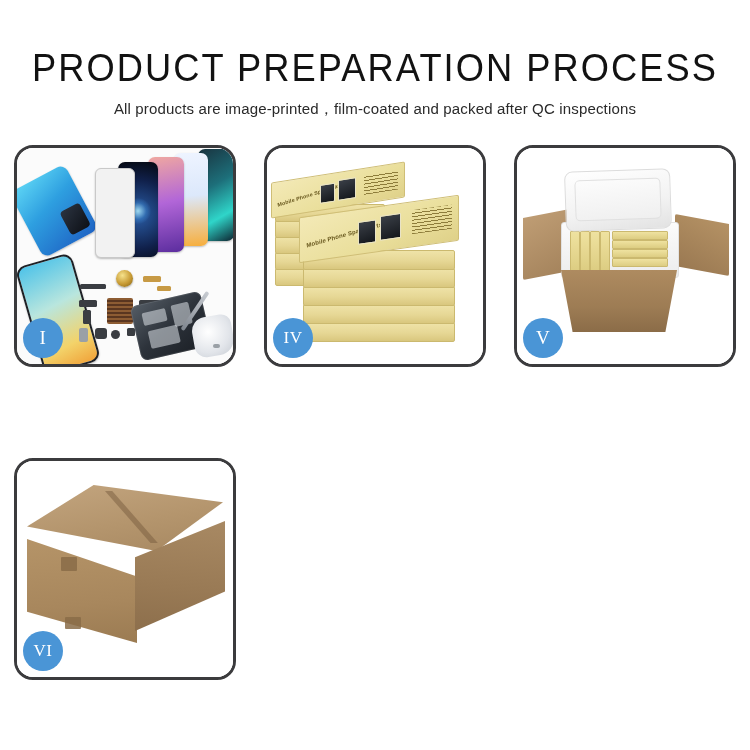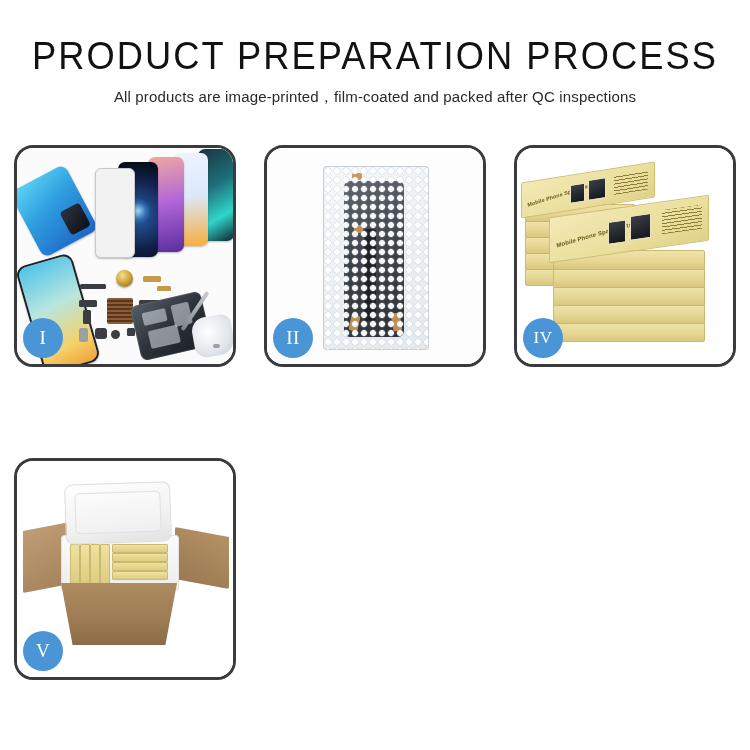--- a/index.html
+++ b/index.html
@@ -11,21 +11,21 @@
     width: 750px;
     height: 750px;
     font-family: "Liberation Sans", sans-serif;
     overflow: hidden;
     position: relative;
   }
 
   
   .header {
     text-align: center;
-    padding-top: 36px;
+    padding-top: 48px;
   }
   .title {
     font-family: "Liberation Sans", sans-serif;
     font-size: 39px;
     font-weight: 400;
     letter-spacing: 2.2px;
     color: #121212;
     line-height: 1.05;
     white-space: nowrap;
     transform: scaleX(0.93);
@@ -381,35 +381,20 @@
         <i style="left:40px;top:8px;width:18px;height:22px;"></i>
         <i style="left:12px;top:28px;width:30px;height:18px;"></i>
       </div>
       <div class="tweezer"></div>
       <div class="hand"></div>
       <div class="bit silver" style="left:196px;top:196px;width:7px;height:4px;border-radius:2px;"></div>
     </div>
     <div class="badge">I</div>
   </div>
 
-  <div class="panel">
-    <div class="scene">
-      <div class="p2-bg"></div>
-      <div class="bubblebag">
-        <div class="screenin"></div>
-        <div class="flexcab"></div>
-        <div class="tape" style="left:28px;top:6px;width:10px;height:7px;"></div>
-        <div class="tape" style="left:30px;top:58px;width:9px;height:8px;"></div>
-        <div class="tape" style="left:26px;top:148px;width:9px;height:16px;transform:rotate(12deg);"></div>
-        <div class="tape" style="left:68px;top:146px;width:9px;height:18px;transform:rotate(-10deg);"></div>
-        <div class="bubbles"></div>
-      </div>
-    </div>
-    <div class="badge">II</div>
-  </div>
 
 
   <div class="panel">
     <div class="scene">
       <div class="p4-bg"></div>
 
       <div class="stackbox" style="left:8px;top:120px;width:108px;height:16px;"></div>
       <div class="stackbox" style="left:8px;top:104px;width:108px;height:16px;"></div>
       <div class="stackbox" style="left:8px;top:88px;width:108px;height:16px;"></div>
       <div class="stackbox" style="left:8px;top:72px;width:108px;height:16px;"></div>
@@ -452,14 +437,26 @@
         <div class="ybar" style="left:50px;top:17px;width:54px;height:7px;"></div>
         <div class="ybar" style="left:50px;top:26px;width:54px;height:7px;"></div>
         <div class="ybar" style="left:50px;top:35px;width:54px;height:7px;"></div>
       </div>
       <div class="cartonBody"></div>
       <div class="foamLid"></div>
     </div>
     <div class="badge">V</div>
   </div>
 
+  <div class="panel">
+    <div class="scene">
+      <div class="p6-bg"></div>
+      <div class="c6-top"></div>
+      <div class="c6-seam"></div>
+      <div class="c6-left"></div>
+      <div class="c6-right"></div>
+      <div class="c6-tape" style="left:44px;top:96px;width:16px;height:14px;"></div>
+      <div class="c6-tape" style="left:48px;top:156px;width:16px;height:12px;"></div>
+    </div>
+    <div class="badge wide">VI</div>
+  </div>
 
 </div>
 
 </body></html>

